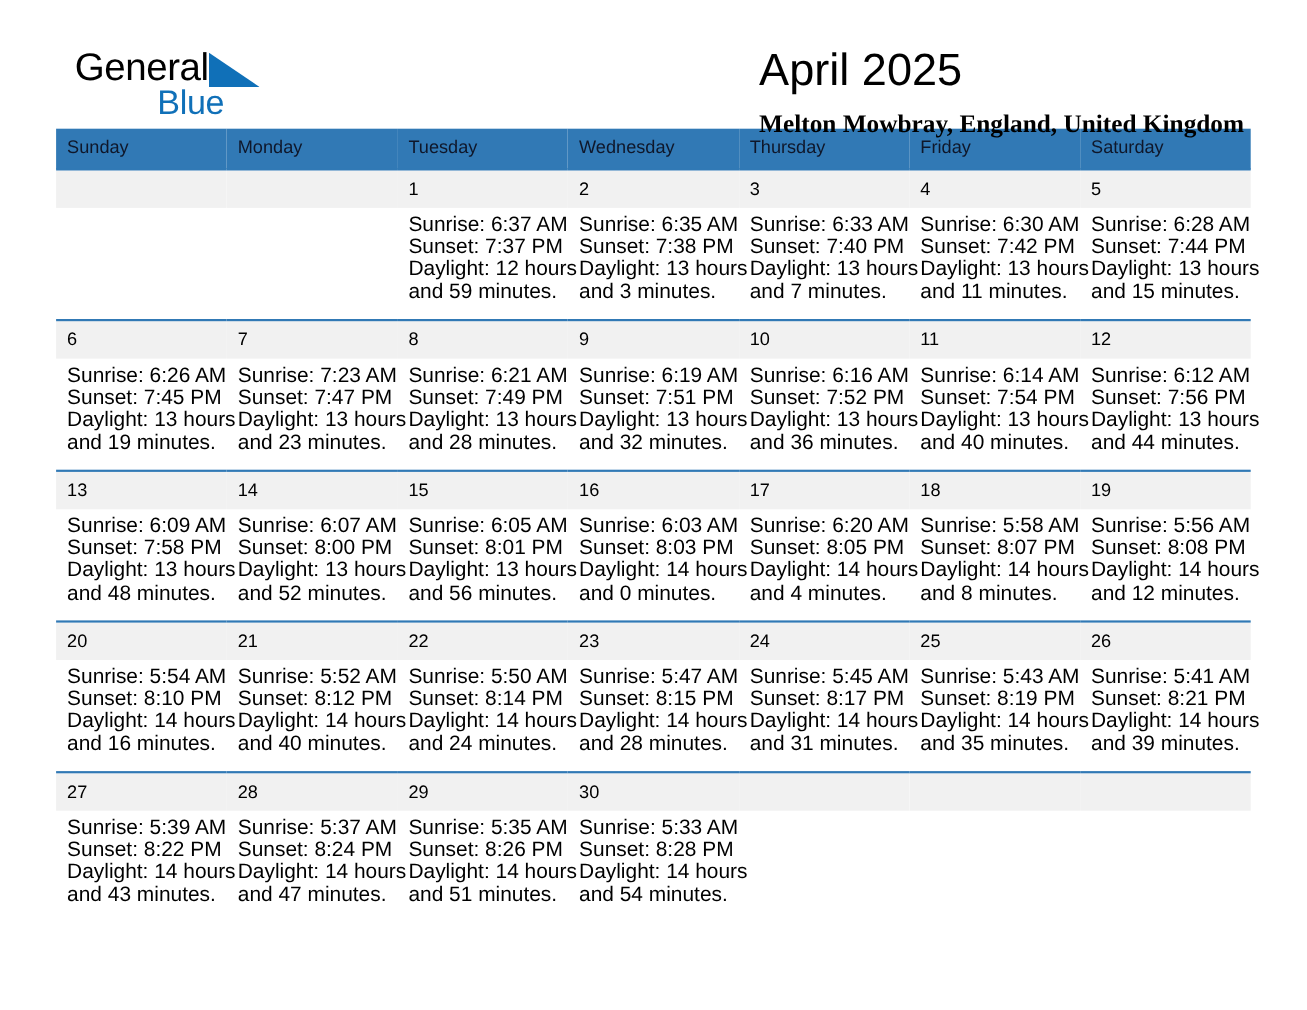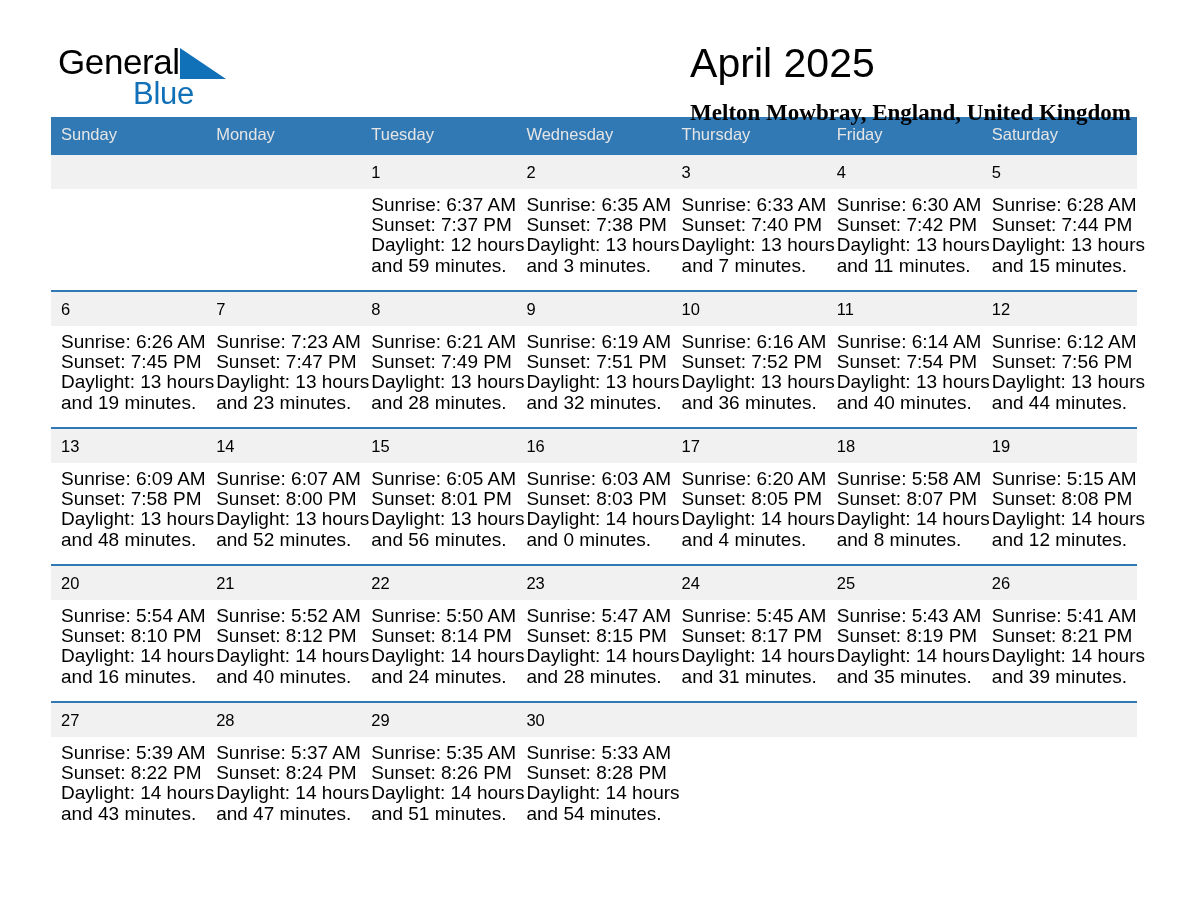--- a/index.html
+++ b/index.html
@@ -23,21 +23,21 @@
     padding: 0 51px;
   }
 
   
   .masthead {
     position: relative;
     height: 110px;
   }
   .brand {
     position: absolute;
-    left: 7px;
+    left: 17px;
     top: 44px;
     line-height: 1;
     user-select: none;
   }
   .brand-row1 {
     position: relative;
     display: block;
     font-size: 35px;
     letter-spacing: -0.4px;
     color: #000000;
@@ -89,21 +89,21 @@
   .calendar {
     width: 1086px;
     border-collapse: collapse;
     table-layout: fixed;
     margin-top: 7px;
   }
   .calendar col { width: 155.14px; }
 
   thead th {
     background: #3179b5;
-    color: #e5e5e5;
+    color: #0f172a;
     font-size: 16.5px;
     font-weight: normal;
     text-align: left;
     padding: 8px 0 9px 10px;
     height: 18px;
     vertical-align: middle;
     border: none;
   }
 
   tbody tr.week {
@@ -359,21 +359,21 @@
             <span class="details">
               <span class="line">Sunrise: 5:58 AM</span>
               <span class="line">Sunset: 8:07 PM</span>
               <span class="line">Daylight: 14 hours</span>
               <span class="line">and 8 minutes.</span>
             </span>
           </td>
           <td>
             <span class="daynum">19</span>
             <span class="details">
-              <span class="line">Sunrise: 5:15 AM</span>
+              <span class="line">Sunrise: 5:56 AM</span>
               <span class="line">Sunset: 8:08 PM</span>
               <span class="line">Daylight: 14 hours</span>
               <span class="line">and 12 minutes.</span>
             </span>
           </td>
         </tr>
         <tr class="week">
           <td>
             <span class="daynum">20</span>
             <span class="details">

